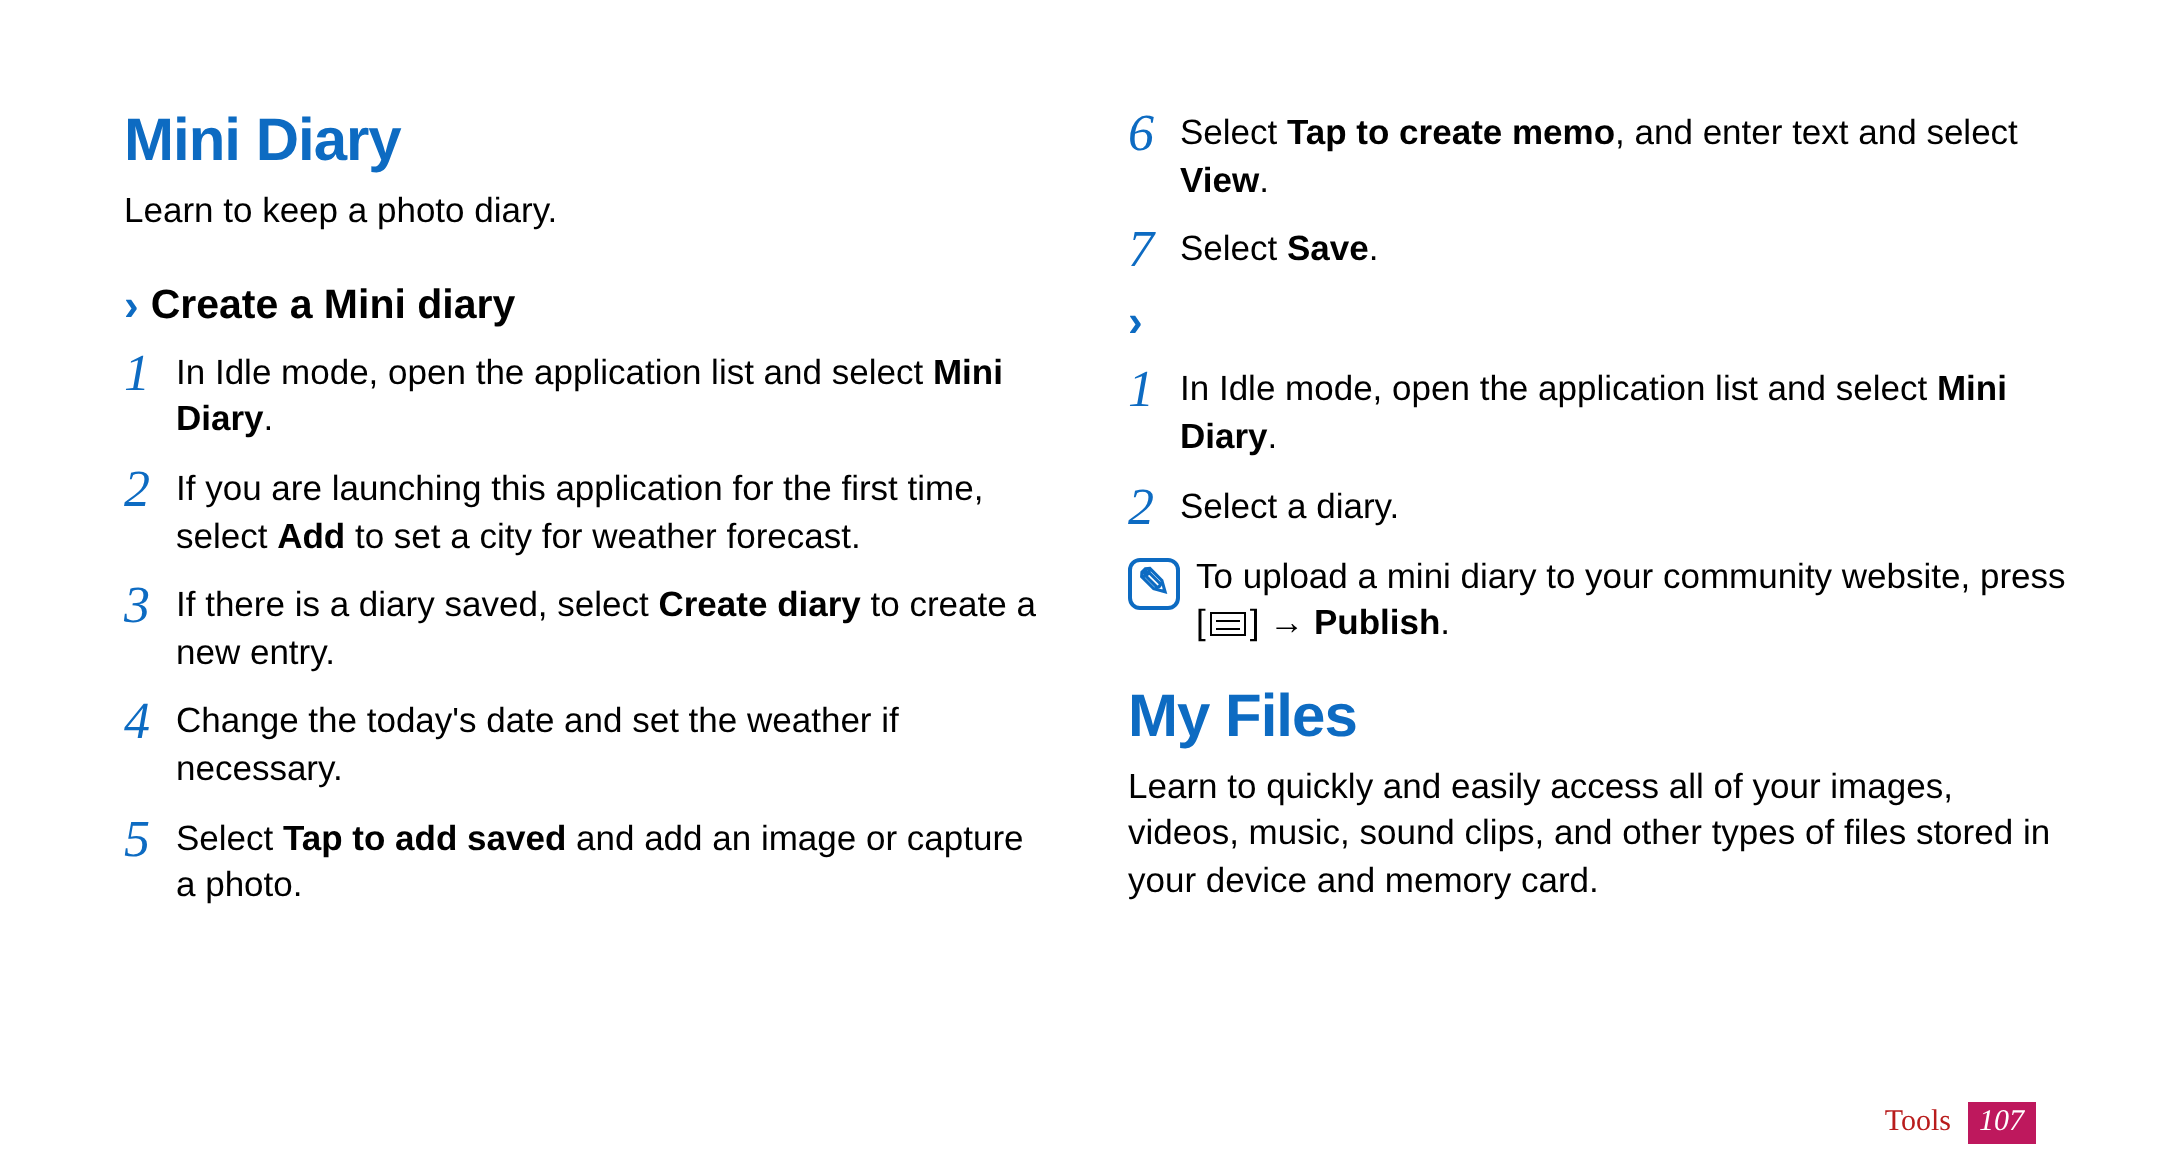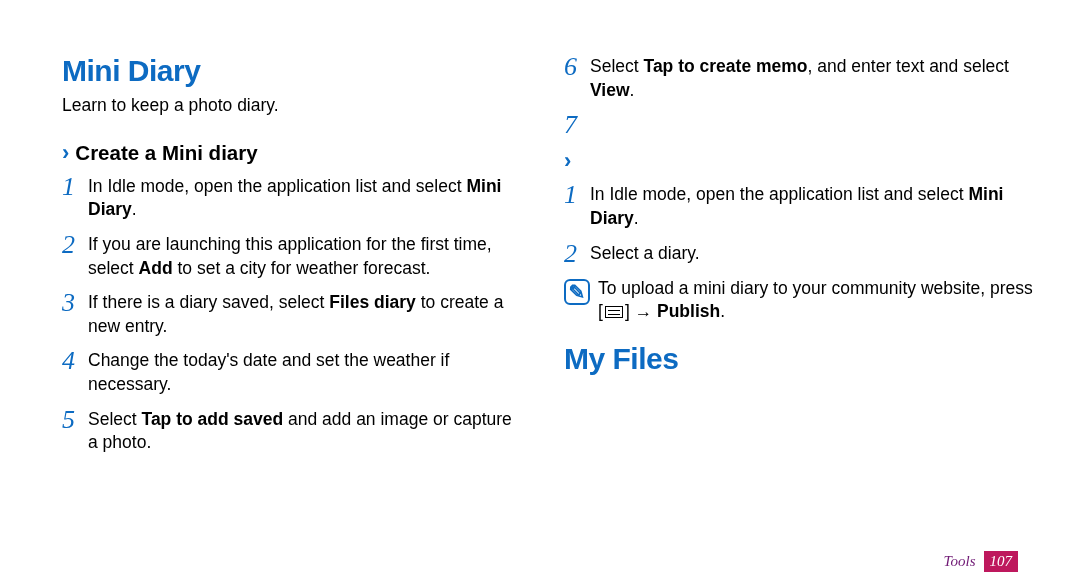--- a/index.html
+++ b/index.html
@@ -12,21 +12,21 @@
   h2 { font-size: 20.5px; font-weight: 700; margin-bottom: 8px; display: flex; align-items: center; }
   .chev { color: #0d6bc2; font-size: 22px; font-weight: 900; margin-right: 6px; }
   .step { display: flex; margin-bottom: 10px; align-items: flex-start; }
   .step .num { color: #0d6bc2; font-size: 26px; font-style: italic; font-family: Georgia, "Times New Roman", serif; font-weight: 400; line-height: 1; width: 26px; flex-shrink: 0; }
   .step .txt { font-size: 17.5px; line-height: 1.35; padding-top: 1px; flex: 1; }
   .b { font-weight: 700; }
   .note { display: flex; margin: 4px 0 18px 0; }
   .note-icon { width: 26px; height: 26px; border: 2px solid #0d6bc2; border-radius: 6px; color: #0d6bc2; font-size: 20px; font-weight: 700; display: flex; align-items: center; justify-content: center; margin-right: 8px; margin-top: 2px; flex-shrink: 0; font-style: normal; }
   .note-txt { font-size: 17.5px; line-height: 1.35; flex: 1; }
   .footer { position: absolute; bottom: 14px; right: 62px; display: flex; align-items: center; font-size: 15px; }
-  .footer .label { font-style: italic; color: #701a75; margin-right: 8px; font-family: Georgia, serif; }
+  .footer .label { color: #b91c1c; margin-right: 8px; font-family: Georgia, serif; }
   .footer .pg { background: #be185d; color: #fff; padding: 2px 6px; font-style: italic; font-family: Georgia, serif; font-size: 15px; }
   .menu-icon { display: inline-block; width: 18px; height: 12px; border: 1px solid #000; position: relative; vertical-align: -1px; margin: 0 2px; }
   .menu-icon::before,
   .menu-icon::after { content: ""; position: absolute; left: 2px; right: 2px; height: 1px; background: #000; }
   .menu-icon::before { top: 3px; }
   .menu-icon::after { top: 7px; }
 </style>
 </head>
 <body>
 
@@ -49,21 +49,21 @@
     </div>
     <div class="step">
       <span class="num">2</span>
       <span class="txt">
         <span>If you are launching this application for the first time, select </span><span class="b">Add</span><span> to set a city for weather forecast.</span>
       </span>
     </div>
     <div class="step">
       <span class="num">3</span>
       <span class="txt">
-        <span>If there is a diary saved, select </span><span class="b">Files diary</span><span> to create a new entry.</span>
+        <span>If there is a diary saved, select </span><span class="b">Create diary</span><span> to create a new entry.</span>
       </span>
     </div>
     <div class="step">
       <span class="num">4</span>
       <span class="txt">Change the today's date and set the weather if necessary.</span>
     </div>
     <div class="step">
       <span class="num">5</span>
       <span class="txt">
         <span>Select </span><span class="b">Tap to add saved</span><span> and add an image or capture a photo.</span>
@@ -73,20 +73,23 @@
 
   <div class="col right">
     <div class="step">
       <span class="num">6</span>
       <span class="txt">
         <span>Select </span><span class="b">Tap to create memo</span><span>, and enter text and select </span><span class="b">View</span><span>.</span>
       </span>
     </div>
     <div class="step">
       <span class="num">7</span>
+      <span class="txt">
+        <span>Select </span><span class="b">Save</span><span>.</span>
+      </span>
     </div>
 
     <h2>
       <span class="chev">›</span>
     </h2>
 
     <div class="step">
       <span class="num">1</span>
       <span class="txt">
         <span>In Idle mode, open the application list and select </span><span class="b">Mini Diary</span><span>.</span>
@@ -98,19 +101,20 @@
     </div>
 
     <div class="note">
       <span class="note-icon">✎</span>
       <span class="note-txt">
         <span>To upload a mini diary to your community website, press [</span><span class="menu-icon"></span><span>] → </span><span class="b">Publish</span><span>.</span>
       </span>
     </div>
 
     <h1>My Files</h1>
+    <p class="intro">Learn to quickly and easily access all of your images, videos, music, sound clips, and other types of files stored in your device and memory card.</p>
   </div>
 
   <div class="footer">
     <span class="label">Tools</span>
     <span class="pg">107</span>
   </div>
 </div>
 
 </body></html>

